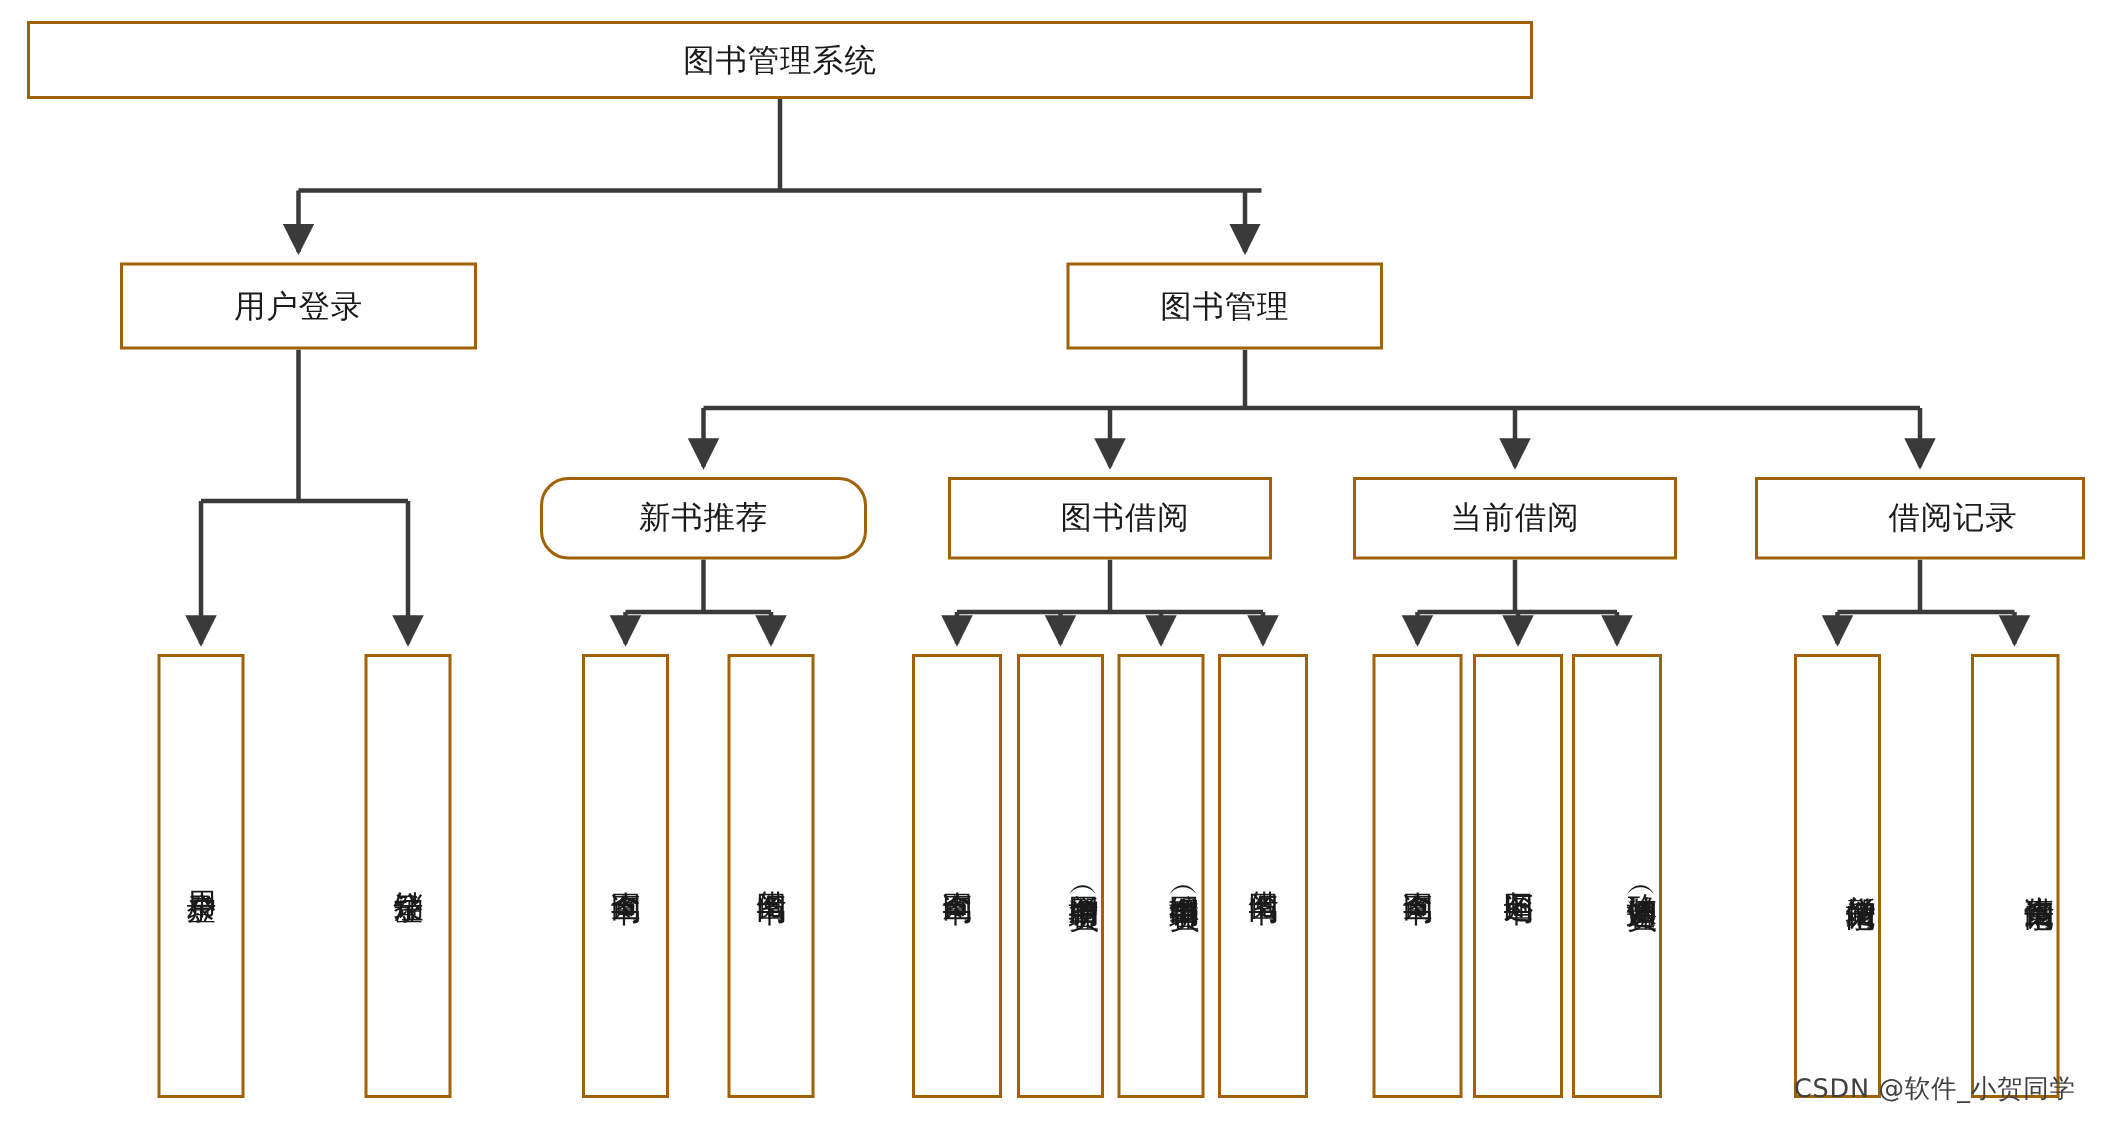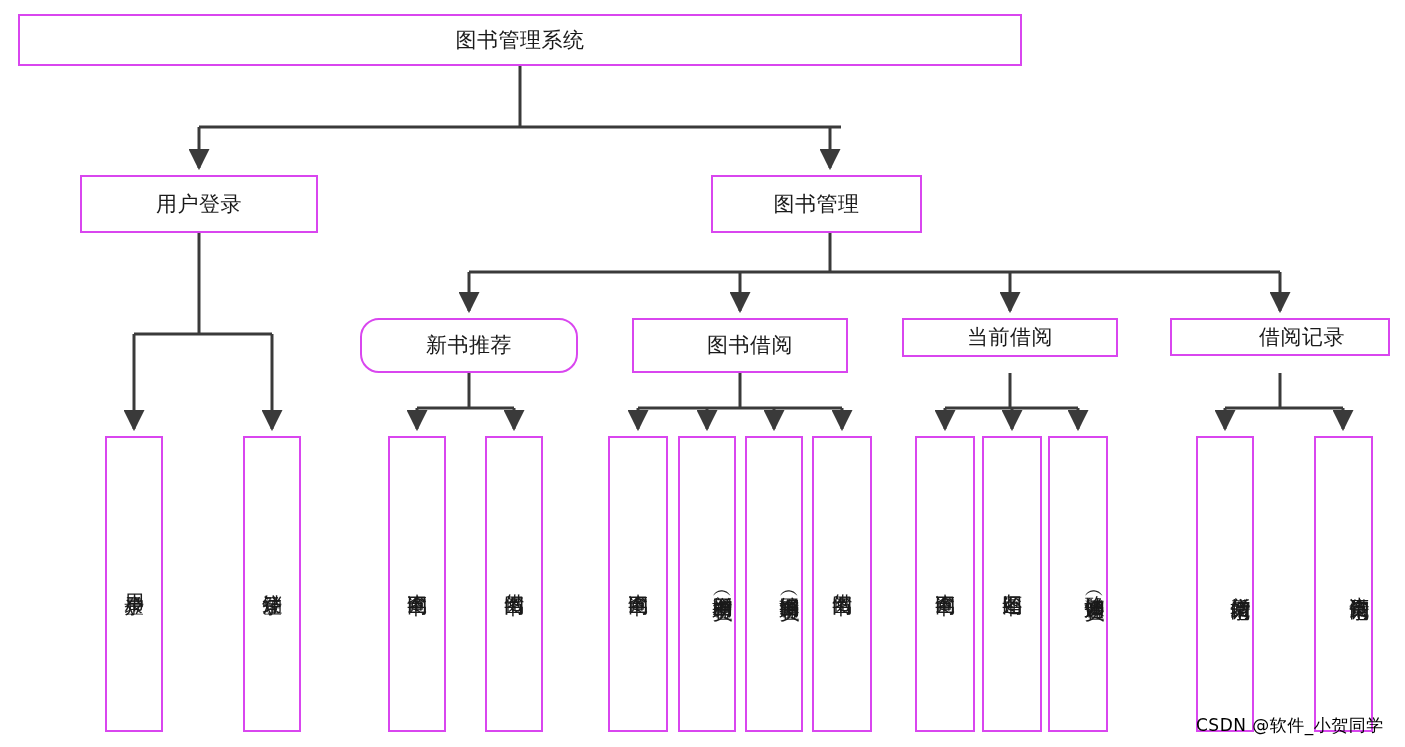--- a/index.html
+++ b/index.html
@@ -22,21 +22,21 @@
     position: absolute;
     left: 0;
     top: 0;
     width: 1405px;
     height: 747px;
     pointer-events: none;
   }
   .node {
     position: absolute;
     box-sizing: border-box;
-    border: 2px solid #d946ef;
+    border: 2px solid #a16207;
     background: #ffffff;
     display: flex;
     align-items: center;
     justify-content: center;
     color: #1a1a1a;
     line-height: 1.18;
   }
   .node.horiz {
     font-size: 21px;
     letter-spacing: 0.5px;
@@ -47,21 +47,21 @@
     text-orientation: upright;
     font-size: 20px;
     letter-spacing: 1px;
     padding: 8px 0;
     align-items: flex-start;
     justify-content: center;
   }
   .watermark {
     position: absolute;
     font-size: 17px;
-    color: #000000;
+    color: #404040;
     letter-spacing: 0.5px;
     white-space: nowrap;
     user-select: none;
   }
 </style>
 </head>
 <body>
 
 <div id="canvas">
 
@@ -116,22 +116,22 @@
     </g>
   </svg>
 
   <div class="node horiz" id="node-root" style="left: 18px; top: 14px; width: 1004px; height: 52px;">图书管理系统</div>
 
   <div class="node horiz" id="node-user-login" style="left: 80px; top: 175px; width: 238px; height: 58px;">用户登录</div>
   <div class="node horiz" id="node-book-manage" style="left: 711px; top: 175px; width: 211px; height: 58px;">图书管理</div>
 
   <div class="node horiz" id="node-new-book-recommend" style="left: 360px; top: 318px; width: 218px; height: 55px; border-radius: 19px;">新书推荐</div>
   <div class="node horiz" id="node-book-borrow" style="left: 632px; top: 318px; width: 216px; height: 55px; padding-left: 20px;">图书借阅</div>
-  <div class="node horiz" id="node-current-borrow" style="left: 902px; top: 318px; width: 216px; height: 39px;">当前借阅</div>
-  <div class="node horiz" id="node-borrow-record" style="left: 1170px; top: 318px; width: 220px; height: 38px; padding-left: 44px;">借阅记录</div>
+  <div class="node horiz" id="node-current-borrow" style="left: 902px; top: 318px; width: 216px; height: 55px;">当前借阅</div>
+  <div class="node horiz" id="node-borrow-record" style="left: 1170px; top: 318px; width: 220px; height: 55px; padding-left: 44px;">借阅记录</div>
 
   <div class="node vert" style="left: 105px; top: 436px; width: 58px; height: 296px; align-items: center; padding-top: 0px;">用户登录</div>
   <div class="node vert" style="left: 243px; top: 436px; width: 58px; height: 296px; align-items: center; padding-top: 0px;">注销登录</div>
   <div class="node vert" style="left: 388px; top: 436px; width: 58px; height: 296px; align-items: center; padding-top: 0px;">查询图书</div>
   <div class="node vert" style="left: 485px; top: 436px; width: 58px; height: 296px; align-items: center; padding-top: 0px;">借阅图书</div>
   <div class="node vert" style="left: 608px; top: 436px; width: 60px; height: 296px; align-items: center; padding-top: 0px;">查询图书</div>
   <div class="node vert" style="left: 678px; top: 436px; width: 58px; height: 296px;">新增图书（管理员）</div>
   <div class="node vert" style="left: 745px; top: 436px; width: 58px; height: 296px;">编辑图书（管理员）</div>
   <div class="node vert" style="left: 812px; top: 436px; width: 60px; height: 296px; align-items: center; padding-top: 0px;">借阅图书</div>
   <div class="node vert" style="left: 915px; top: 436px; width: 60px; height: 296px; align-items: center; padding-top: 0px;">查询图书</div>

